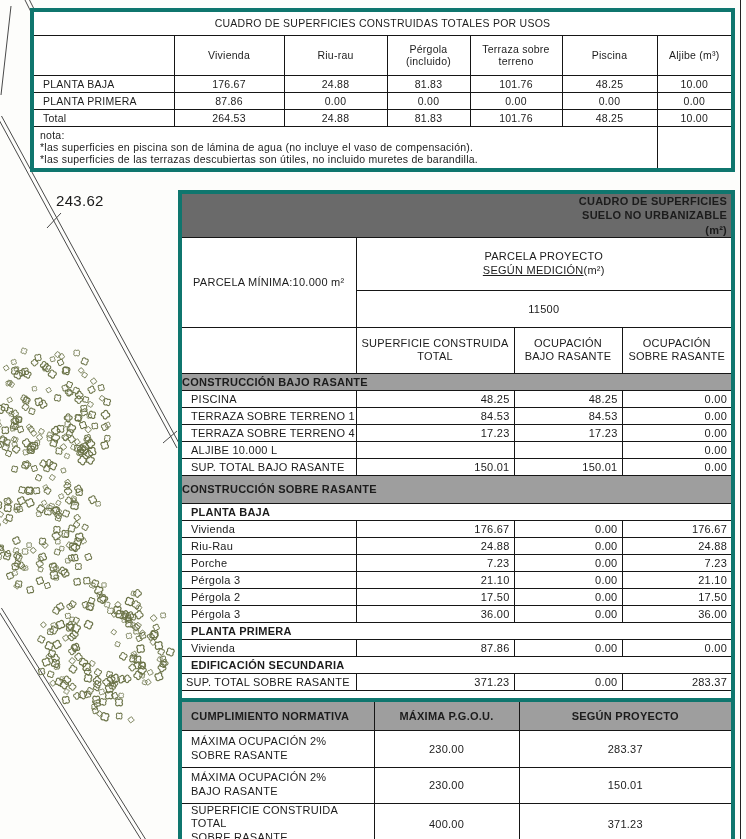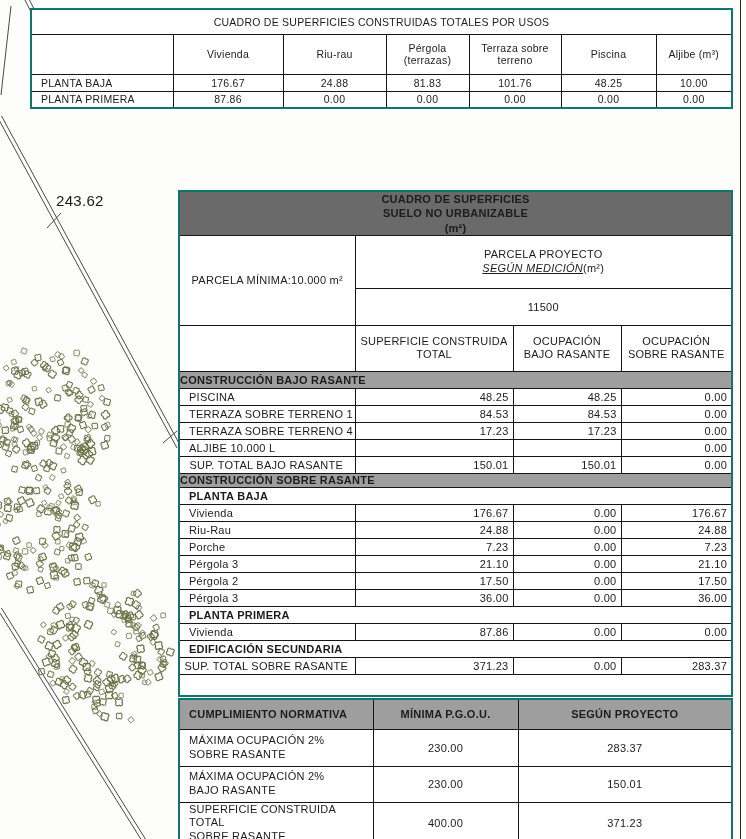--- a/index.html
+++ b/index.html
@@ -9,37 +9,37 @@
     font-family:"Liberation Sans", sans-serif;
     -webkit-font-smoothing:antialiased;
   }
   #scene{position:absolute;left:0;top:0;z-index:0;}
   .dim-label{
     position:absolute;left:56px;top:192px;z-index:1;
     font-size:15px;letter-spacing:.3px;color:#1a1a1a;
   }
   table{
     position:absolute;border-collapse:collapse;table-layout:fixed;
-    background:#ffffff;z-index:2;border:2px solid #0f766e;
+    background:#ffffff;z-index:2;border:4px solid #0f766e;
   }
   td{
     border:1px solid #161616;font-size:11px;letter-spacing:.25px;
     padding:0 4px;overflow:hidden;white-space:nowrap;color:#1c1c1c;
     vertical-align:middle;
   }
   .ctr{text-align:center;}
   .num{text-align:right;padding-right:4px;}
   .lbl{text-align:left;padding-left:9px;}
   .rlbl{text-align:center;padding-right:6px;}
   .b{font-weight:bold;}
   .wrap{white-space:normal;line-height:1.18;}
-  .hdr-dark{background:var(--c-dark,#6a6a6a);font-weight:bold;text-align:center;line-height:1.3;}
+  .hdr-dark{background:var(--c-dark,#6a6a6a);font-weight:bold;text-align:right;line-height:1.3;}
   .bar{background:var(--c-gray,#9e9e9e);font-weight:bold;padding-left:0;}
   .grayhdr{background:var(--c-gray,#9e9e9e);font-weight:bold;}
-  .u{text-decoration:underline;font-style:italic;}
+  .u{text-decoration:underline;}
   .notes{white-space:normal;line-height:1.18;font-size:10.5px;padding:2px 6px;vertical-align:top;}
   #t1 td{font-size:10.5px;}
   .pgborder{position:absolute;top:0;left:740px;width:1px;height:839px;background:#222;z-index:1;}
   .two-line{white-space:normal;line-height:1.25;}
 </style>
 </head>
 <body>
 
 <svg id="scene" width="746" height="839" aria-hidden="true">
     <line x1="11" y1="6" x2="1" y2="95" stroke="#4a4a4a" stroke-width="1"></line>
@@ -503,21 +503,21 @@
       <col style="width:76px">
   </colgroup>
   <tbody>
       <tr style="height:25px">
     <td colspan="7" class="ctr">CUADRO DE SUPERFICIES CONSTRUIDAS TOTALES POR USOS</td>
   </tr>
   <tr style="height:40px">
     <td></td>
     <td class="ctr wrap">Vivienda</td>
     <td class="ctr wrap">Riu-rau</td>
-    <td class="ctr wrap">Pérgola (terrazas)</td>
+    <td class="ctr wrap">Pérgola (incluido)</td>
     <td class="ctr wrap">Terraza sobre terreno</td>
     <td class="ctr wrap">Piscina</td>
     <td class="ctr wrap">Aljibe (m³)</td>
   </tr>
   <tr style="height:17px">
     <td class="lbl">PLANTA BAJA</td>
     <td class="ctr">176.67</td>
     <td class="ctr">24.88</td>
     <td class="ctr">81.83</td>
     <td class="ctr">101.76</td>
@@ -525,20 +525,37 @@
     <td class="ctr">10.00</td>
   </tr>
   <tr style="height:17px">
     <td class="lbl">PLANTA PRIMERA</td>
     <td class="ctr">87.86</td>
     <td class="ctr">0.00</td>
     <td class="ctr">0.00</td>
     <td class="ctr">0.00</td>
     <td class="ctr">0.00</td>
     <td class="ctr">0.00</td>
+  </tr>
+  <tr style="height:17px">
+    <td class="lbl">Total</td>
+    <td class="ctr">264.53</td>
+    <td class="ctr">24.88</td>
+    <td class="ctr">81.83</td>
+    <td class="ctr">101.76</td>
+    <td class="ctr">48.25</td>
+    <td class="ctr">10.00</td>
+  </tr>
+  <tr style="height:40px">
+    <td colspan="6" class="notes">
+      <div>nota:</div>
+      <div>*las superficies en piscina son de lámina de agua (no incluye el vaso de compensación).</div>
+      <div>*las superficies de las terrazas descubiertas son útiles, no incluido muretes de barandilla.</div>
+    </td>
+    <td></td>
   </tr>
 </tbody>
   </table>
 
 <table id="t2" style="left:178px;top:190px;width:553px;">
   <colgroup>
     <col style="width:176px">
       <col style="width:158px">
       <col style="width:108px">
       <col style="width:111px">
@@ -593,21 +610,21 @@
     <td class="num"></td>
     <td class="num"></td>
     <td class="num">0.00</td>
   </tr>
   <tr style="height:17px">
     <td class="rlbl">SUP. TOTAL BAJO RASANTE</td>
     <td class="num">150.01</td>
     <td class="num">150.01</td>
     <td class="num">0.00</td>
   </tr>
-  <tr style="height:14px">
+  <tr style="height:28px">
     <td colspan="4" class="bar">CONSTRUCCIÓN SOBRE RASANTE</td>
   </tr>
   <tr style="height:17px">
     <td colspan="4" class="lbl b">PLANTA BAJA</td>
   </tr>
   <tr style="height:17px">
     <td class="lbl">Vivienda</td>
     <td class="num">176.67</td>
     <td class="num">0.00</td>
     <td class="num">176.67</td>
@@ -668,21 +685,21 @@
 
 <table id="t3" style="left:178px;top:698px;width:553px;">
   <colgroup>
     <col style="width:194px">
       <col style="width:145px">
       <col style="width:214px">
   </colgroup>
   <tbody>
       <tr style="height:30px">
     <td class="grayhdr lbl">CUMPLIMIENTO NORMATIVA</td>
-    <td class="grayhdr ctr">MÍNIMA P.G.O.U.</td>
+    <td class="grayhdr ctr">MÁXIMA P.G.O.U.</td>
     <td class="grayhdr ctr">SEGÚN PROYECTO</td>
   </tr>
   <tr style="height:37px">
     <td class="lbl two-line">
       <div>MÁXIMA OCUPACIÓN 2%</div>
       <div>SOBRE RASANTE</div>
     </td>
     <td class="ctr">230.00</td>
     <td class="ctr">283.37</td>
   </tr>

